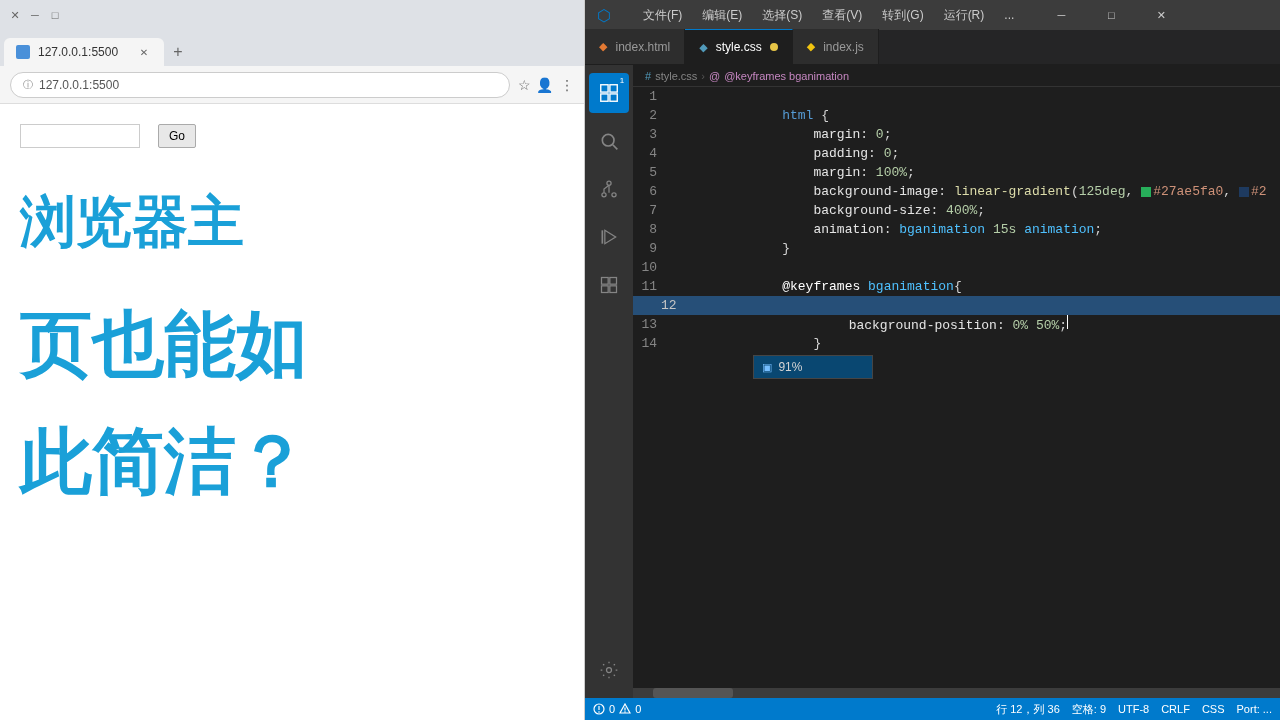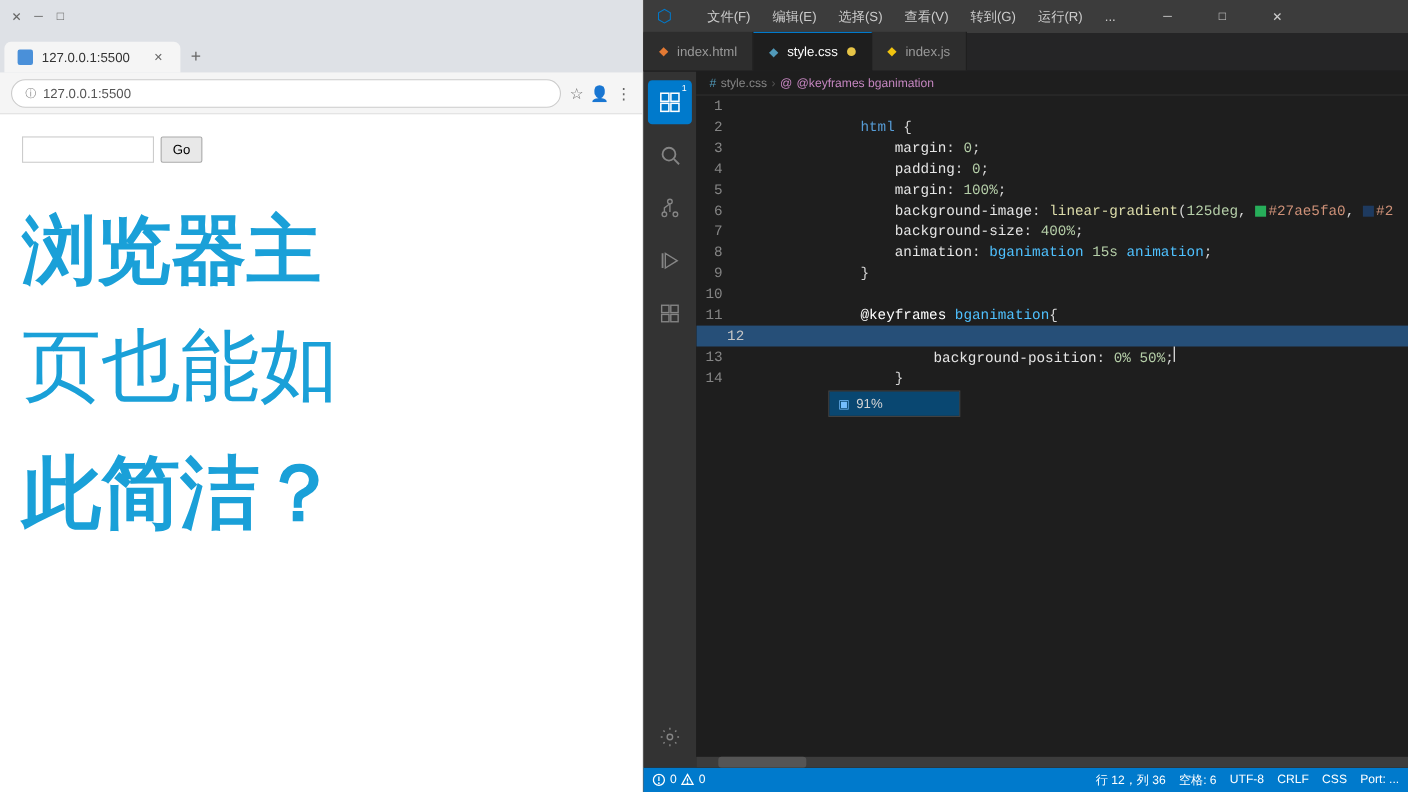--- a/index.html
+++ b/index.html
@@ -143,21 +143,21 @@
       flex: 1;
       background: white;
       display: flex;
       flex-direction: column;
       padding: 20px;
     }
 
     .search-row {
       display: flex;
       align-items: flex-end;
-      gap: 6px;
+      gap: 18px;
       margin-bottom: 40px;
     }
 
     .search-box {
       width: 120px;
       height: 24px;
       border: 1px solid #ccc;
       font-size: 12px;
     }
 
@@ -165,30 +165,30 @@
       height: 24px;
       padding: 0 10px;
       background: #e8e8e8;
       border: 1px solid #aaa;
       border-radius: 2px;
       font-size: 12px;
       cursor: pointer;
     }
 
     .chinese-text-1 {
-      font-size: 68px;
+      font-size: 56px;
       font-weight: 900;
       color: #1aa0d8;
       line-height: 1.2;
-      margin-bottom: 20px;
+      margin-bottom: 46px;
     }
 
     .chinese-text-2 {
       font-size: 72px;
-      font-weight: 400;
+      font-weight: 700;
       color: #1aa0d8;
       line-height: 1.2;
       margin-bottom: 30px;
     }
 
     .chinese-text-3 {
       font-size: 72px;
       font-weight: 900;
       color: #1aa0d8;
       line-height: 1.2;
@@ -760,20 +760,20 @@
       <span>0</span>
       <svg width="12" height="12" viewBox="0 0 12 12">
           <polygon points="6,1 11,10 1,10" fill="none" stroke="white" stroke-width="1.2"></polygon>
           <line x1="6" y1="4.5" x2="6" y2="7.5" stroke="white" stroke-width="1.2"></line>
           <circle cx="6" cy="9" r="0.8" fill="white"></circle>
         </svg>
       <span>0</span>
     </div>
     <div class="status-right">
       <span class="status-item">行 12，列 36</span>
-      <span class="status-item">空格: 6</span>
+      <span class="status-item">空格: 9</span>
       <span class="status-item">UTF-8</span>
       <span class="status-item">CRLF</span>
       <span class="status-item">CSS</span>
       <span class="status-item">Port: ...</span>
     </div>
   </div>
 </div>
 
 </body></html>

